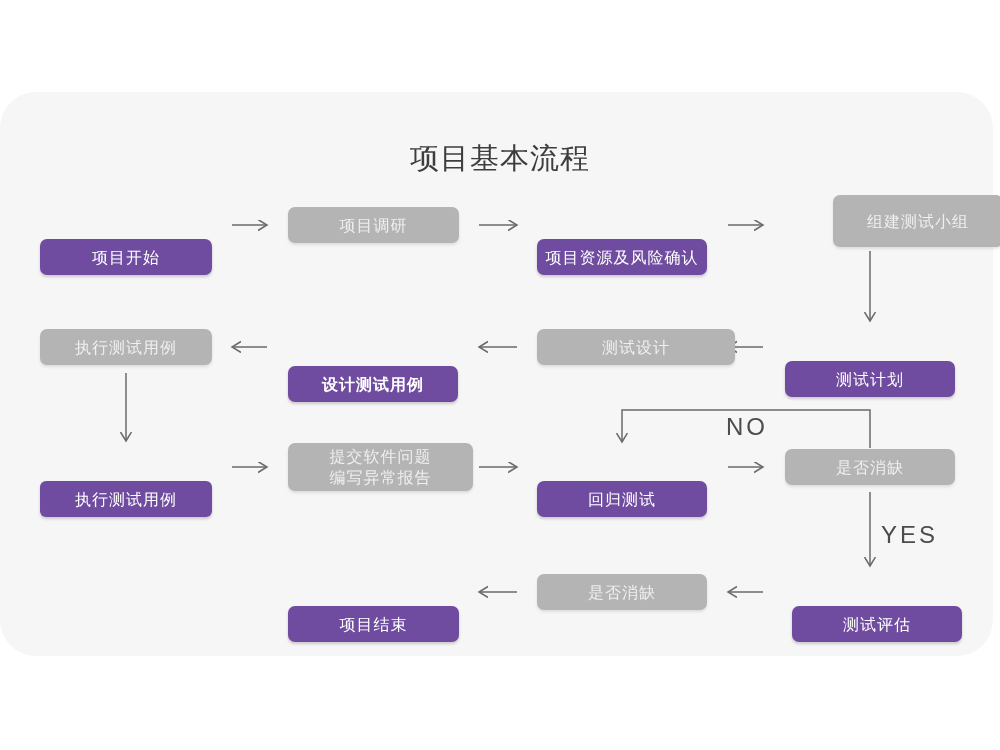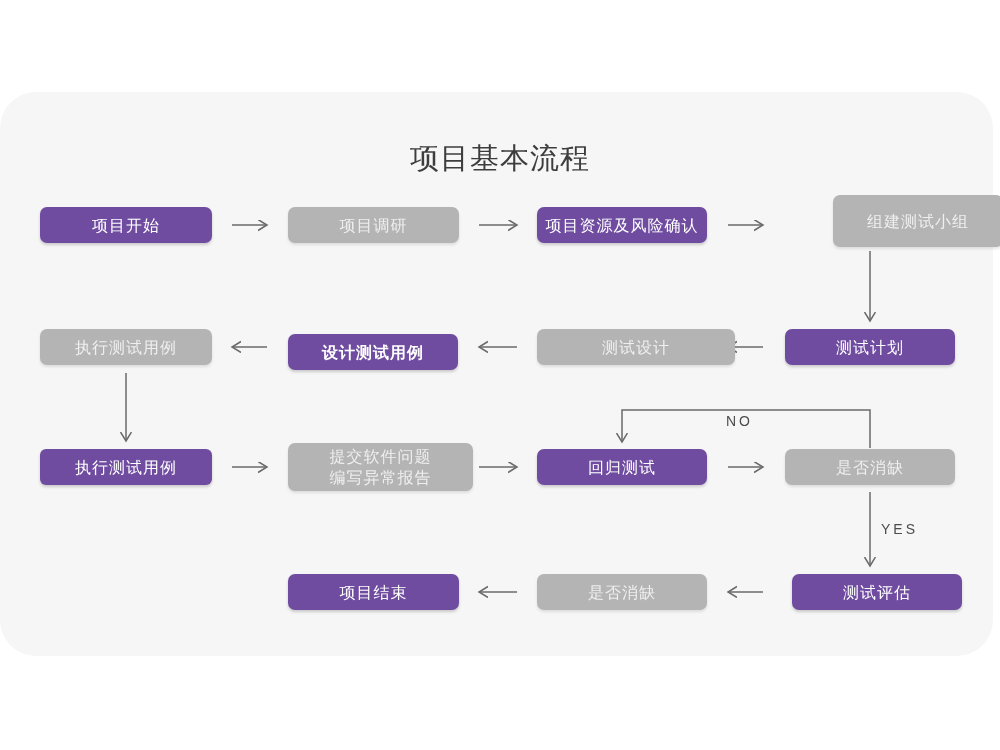--- a/index.html
+++ b/index.html
@@ -36,27 +36,28 @@
   #arrowhead path{fill:none;stroke:var(--arrow);stroke-width:1.5;}
   .nodes,.labels{position:absolute;left:0;top:0;width:0;height:0;}
   .node{
     position:absolute;display:flex;align-items:center;justify-content:center;
     border-radius:7px;font-size:16px;line-height:21px;text-align:center;
     white-space:pre-line;letter-spacing:1px;
   }
   .node.primary{
     background:var(--primary);color:var(--primary-text);
     box-shadow:0 2px 3px rgba(0,0,0,.18);
+    margin-top:32px;
   }
   .node.secondary{
     background:var(--secondary);color:var(--secondary-text);
     box-shadow:0 2px 3px rgba(0,0,0,.10);
   }
   .edge-label{
-    position:absolute;font-size:14px;color:var(--edge-label-text);
+    position:absolute;font-size:24px;color:var(--edge-label-text);
     letter-spacing:3px;font-weight:400;
   }
 </style>
 </head>
 <body>
 
 <div class="canvas">
   <div class="card"></div>
 
   <h1 class="title">项目基本流程</h1>

